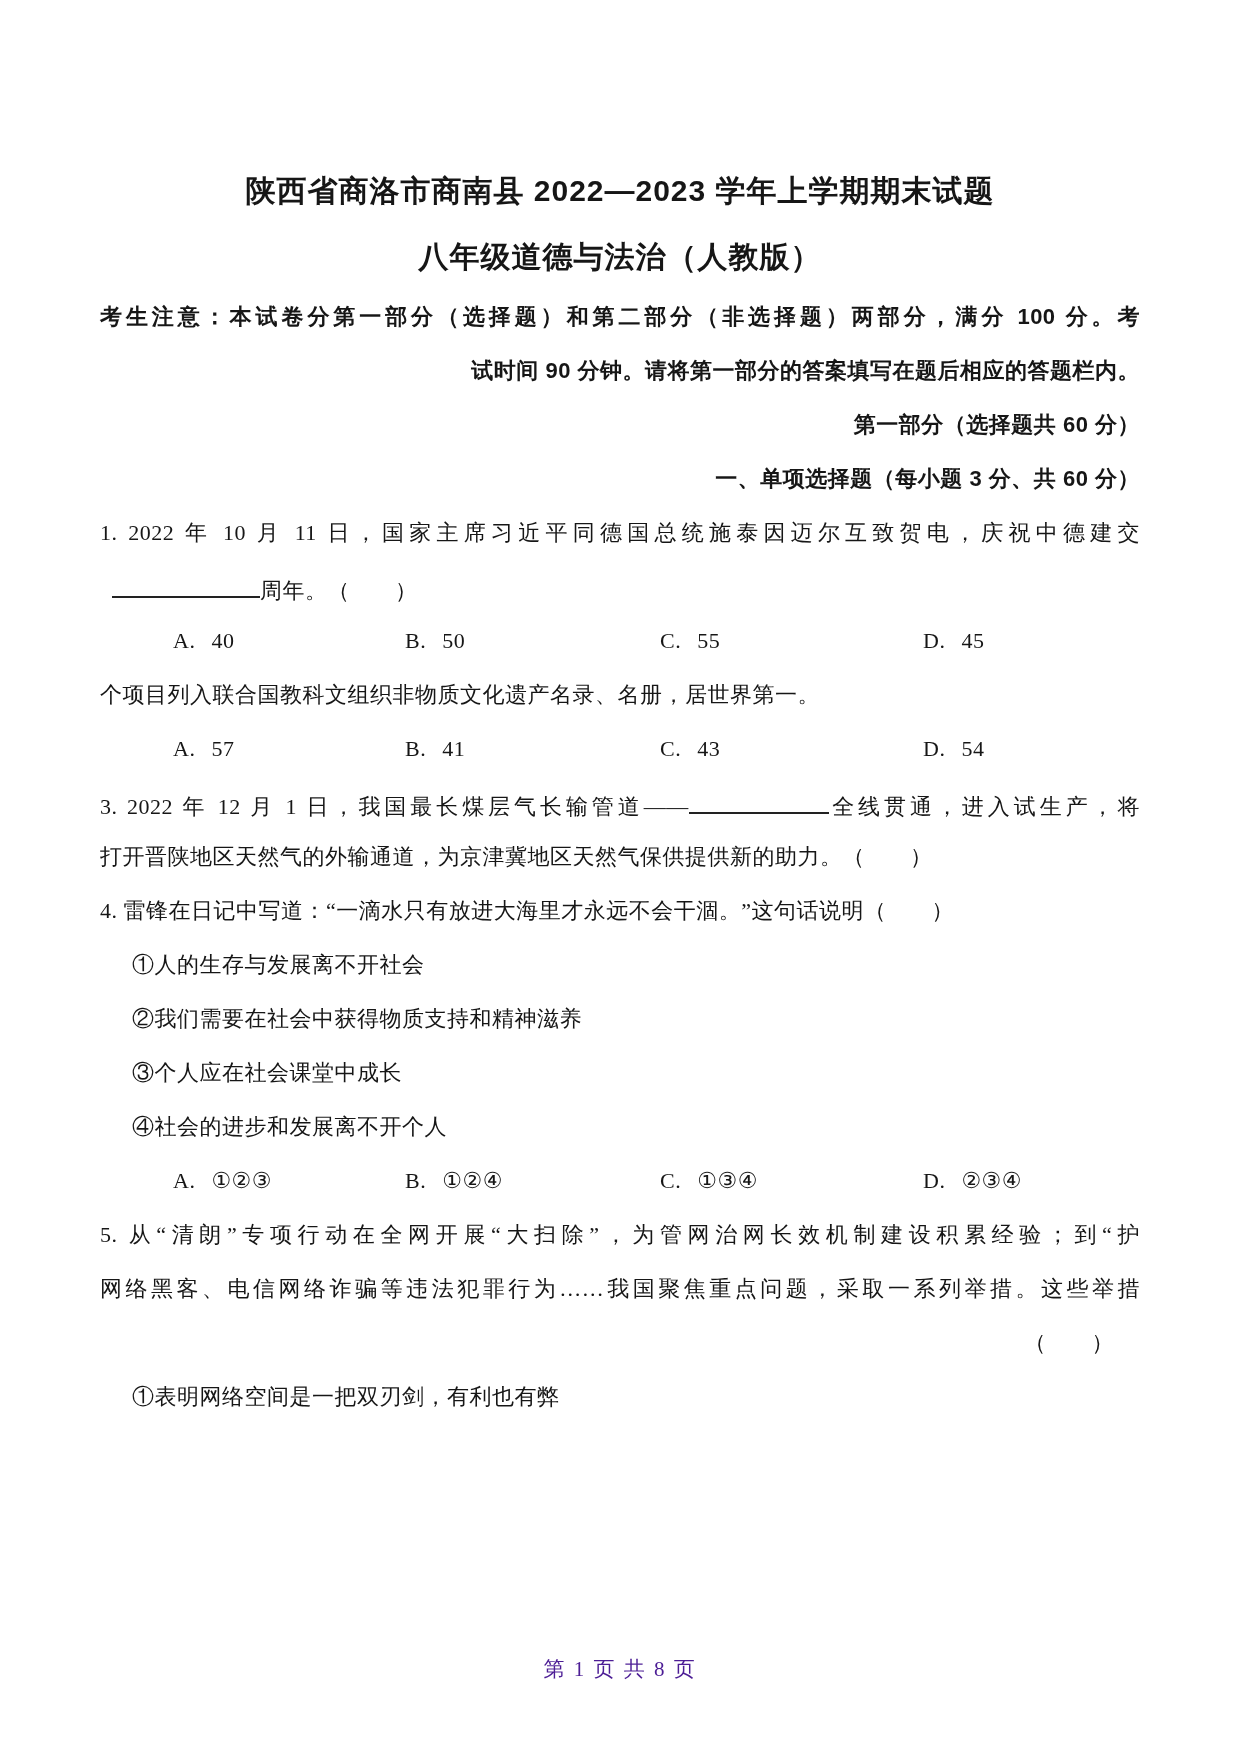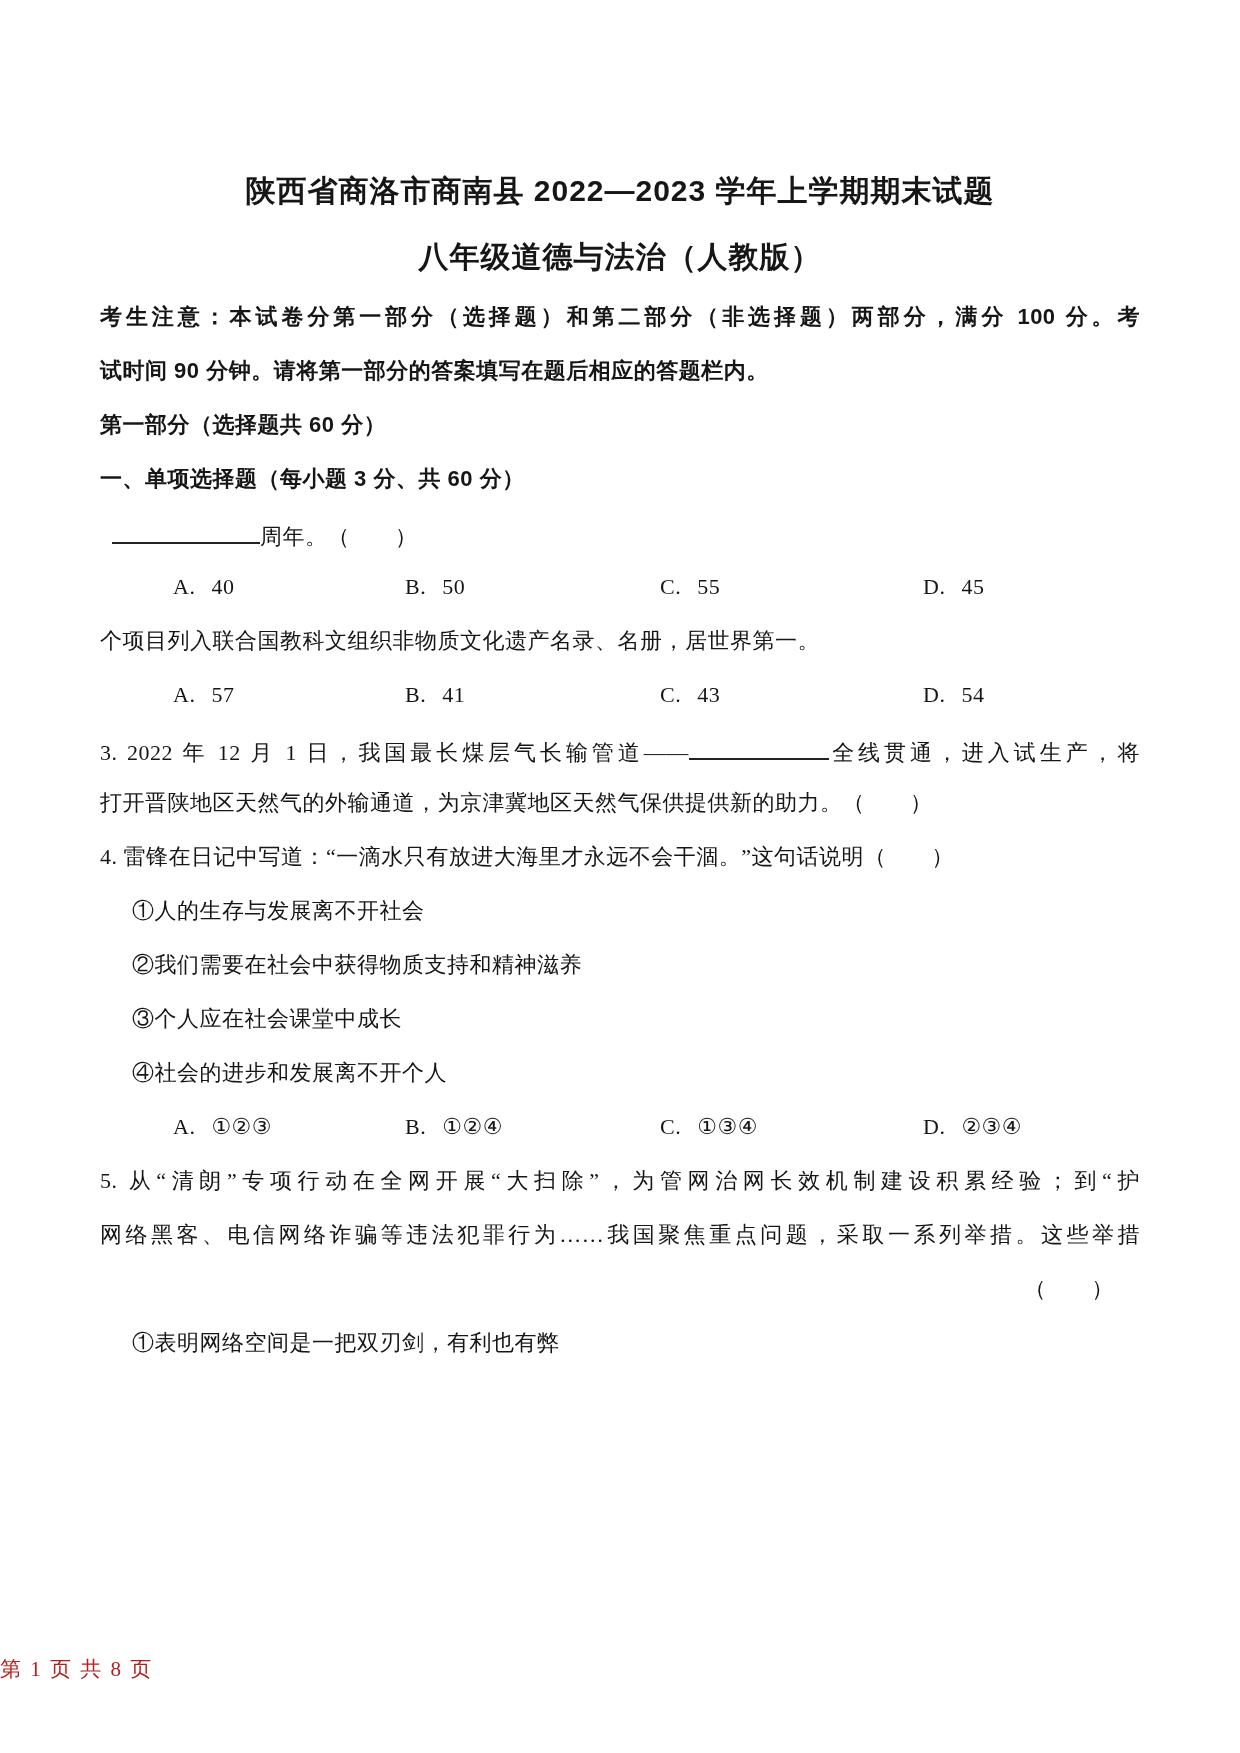--- a/index.html
+++ b/index.html
@@ -36,20 +36,21 @@
     position: relative;
     height: 54px;
     line-height: 54px;
     font-size: 22px;
     letter-spacing: 0.5px;
     white-space: nowrap;
   }
   .bold {
     font-family: "Liberation Sans", "DejaVu Sans", sans-serif;
     font-weight: bold;
+    text-align: right;
   }
   .stretch {
     white-space: normal;
     text-align: justify;
     text-align-last: justify;
   }
   .indent-items {
     padding-left: 32px;
   }
   .indent-blank {
@@ -72,24 +73,24 @@
   .opt-a { left: 37px; }
   .opt-b { left: 269px; }
   .opt-c { left: 524px; }
   .opt-d { left: 787px; }
   .opt-label { margin-right: 16px; }
   .footer {
     position: absolute;
     left: 0;
     right: 0;
     top: 1655px;
-    text-align: left;
+    text-align: center;
     font-size: 21px;
     letter-spacing: 2px;
-    color: #b91c1c;
+    color: #4c1d95;
     font-family: "Liberation Serif", "DejaVu Serif", serif;
   }
 </style>
 </head>
 <body>
 
 <div class="page">
 
   <div class="titles">
     <div class="title">陕西省商洛市商南县 2022—2023 学年上学期期末试题</div>
@@ -97,20 +98,21 @@
   </div>
 
   <div class="content">
 
     <div class="line bold stretch">考生注意：本试卷分第一部分（选择题）和第二部分（非选择题）两部分，满分 100 分。考</div>
     <div class="line bold">试时间 90 分钟。请将第一部分的答案填写在题后相应的答题栏内。</div>
 
     <div class="line bold">第一部分（选择题共 60 分）</div>
     <div class="line bold">一、单项选择题（每小题 3 分、共 60 分）</div>
 
+    <div class="line stretch">1. 2022 年 10 月 11 日，国家主席习近平同德国总统施泰因迈尔互致贺电，庆祝中德建交</div>
     <div class="line indent-blank">
       <span class="blank blank-q1"></span><span>周年。（　　）</span>
     </div>
     <div class="line opts">
       <span class="opt opt-a"><span class="opt-label">A.</span><span>40</span></span>
       <span class="opt opt-b"><span class="opt-label">B.</span><span>50</span></span>
       <span class="opt opt-c"><span class="opt-label">C.</span><span>55</span></span>
       <span class="opt opt-d"><span class="opt-label">D.</span><span>45</span></span>
     </div>
 

